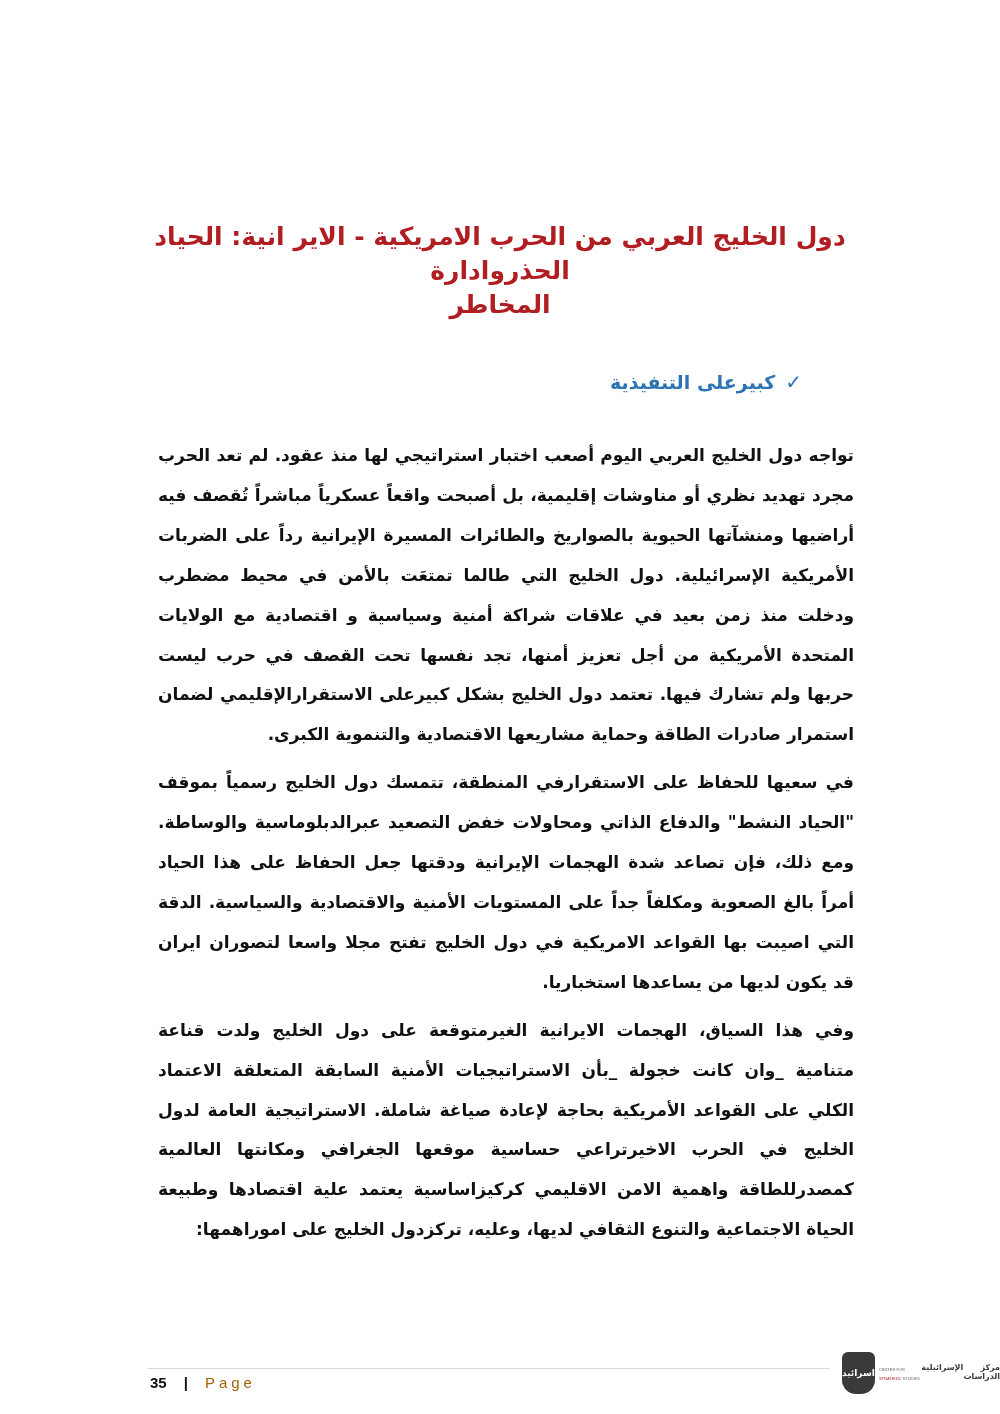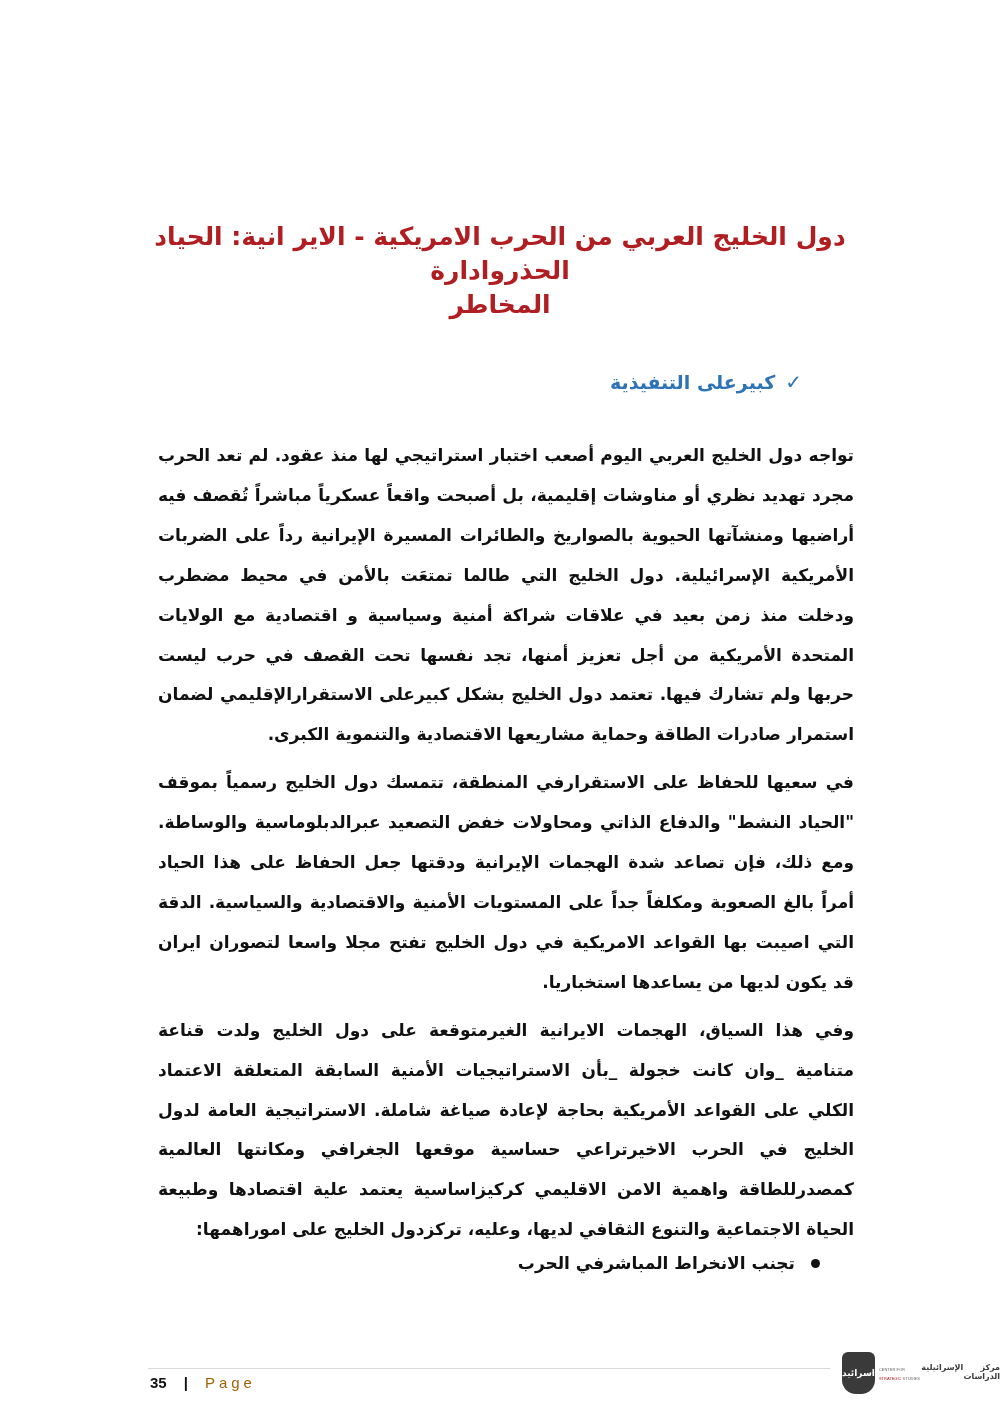--- a/index.html
+++ b/index.html
@@ -179,26 +179,20 @@
     <span class="check-icon">✓</span>
     <span>كبيرعلى التنفيذية</span>
   </div>
 
   <div class="body-text">
     <p>تواجه دول الخليج العربي اليوم أصعب اختبار استراتيجي لها منذ عقود. لم تعد الحرب مجرد تهديد نظري أو مناوشات إقليمية، بل أصبحت واقعاً عسكرياً مباشراً تُقصف فيه أراضيها ومنشآتها الحيوية بالصواريخ والطائرات المسيرة الإيرانية رداً على الضربات الأمريكية الإسرائيلية. دول الخليج التي طالما تمتعَت بالأمن في محيط مضطرب ودخلت منذ زمن بعيد في علاقات شراكة أمنية وسياسية و اقتصادية مع الولايات المتحدة الأمريكية من أجل تعزيز أمنها، تجد نفسها تحت القصف في حرب ليست حربها ولم تشارك فيها. تعتمد دول الخليج بشكل كبيرعلى الاستقرارالإقليمي لضمان استمرار صادرات الطاقة وحماية مشاريعها الاقتصادية والتنموية الكبرى.</p>
     <p>في سعيها للحفاظ على الاستقرارفي المنطقة، تتمسك دول الخليج رسمياً بموقف "الحياد النشط" والدفاع الذاتي ومحاولات خفض التصعيد عبرالدبلوماسية والوساطة. ومع ذلك، فإن تصاعد شدة الهجمات الإيرانية ودقتها جعل الحفاظ على هذا الحياد أمراً بالغ الصعوبة ومكلفاً جداً على المستويات الأمنية والاقتصادية والسياسية. الدقة التي اصيبت بها القواعد الامريكية في دول الخليج تفتح مجلا واسعا لتصوران ايران قد يكون لديها من يساعدها استخباريا.</p>
     <p>وفي هذا السياق، الهجمات الايرانية الغيرمتوقعة على دول الخليج ولدت قناعة متنامية _وان كانت خجولة _بأن الاستراتيجيات الأمنية السابقة المتعلقة الاعتماد الكلي على القواعد الأمريكية بحاجة لإعادة صياغة شاملة. الاستراتيجية العامة لدول الخليج في الحرب الاخيرتراعي حساسية موقعها الجغرافي ومكانتها العالمية كمصدرللطاقة واهمية الامن الاقليمي كركيزاساسية يعتمد علية اقتصادها وطبيعة الحياة الاجتماعية والتنوع الثقافي لديها، وعليه، تركزدول الخليج على اموراهمها:</p>
   </div>
 
-  <ul class="bullet-list">
-    <li class="bullet-item">
-      <span class="bullet-dot"></span>
-      <span>تجنب الانخراط المباشرفي الحرب</span>
-    </li>
-  </ul>
 
   <div class="footer-rule"></div>
 
   <div class="page-number">
     <span class="page-num-value">35</span>
     <span class="page-sep">|</span>
     <span class="page-word">Page</span>
   </div>
 
   <div class="logo">

